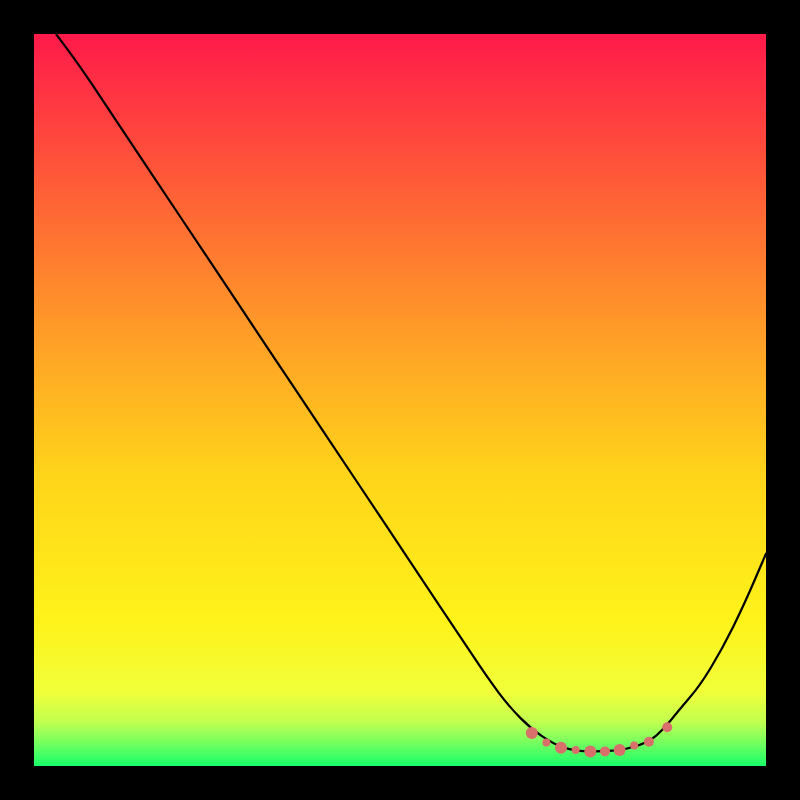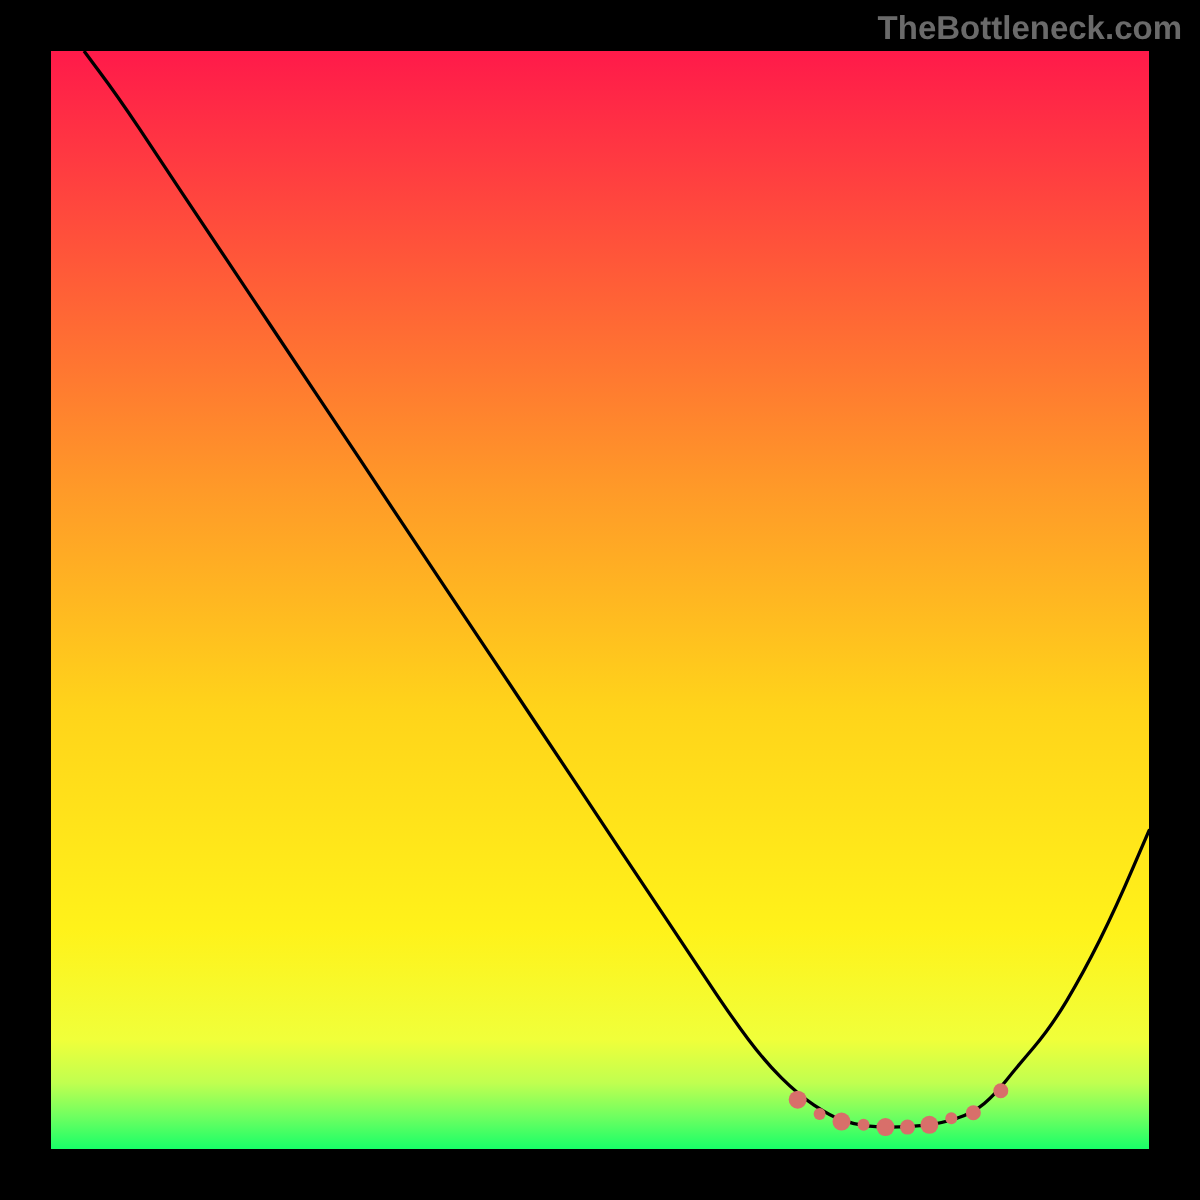--- a/index.html
+++ b/index.html
@@ -35,21 +35,20 @@
     z-index: 10;
   }
   svg {
     display: block;
   }
 </style>
 </head>
 <body>
 
 <div class="chart-container">
-  <div class="watermark">TheBottleneck.com</div>
   <div class="plot-area">
     <svg id="plot-svg" viewBox="0 0 732 732" width="732" height="732">
       <defs>
         <linearGradient id="bg-grad" x1="0" y1="0" x2="0" y2="1">
             <stop offset="0%" stop-color="#ff1a4a"></stop>
             <stop offset="20%" stop-color="#ff5a38"></stop>
             <stop offset="40%" stop-color="#ff9a28"></stop>
             <stop offset="60%" stop-color="#ffd41a"></stop>
             <stop offset="80%" stop-color="#fff21a"></stop>
             <stop offset="90%" stop-color="#f0ff3a"></stop>

